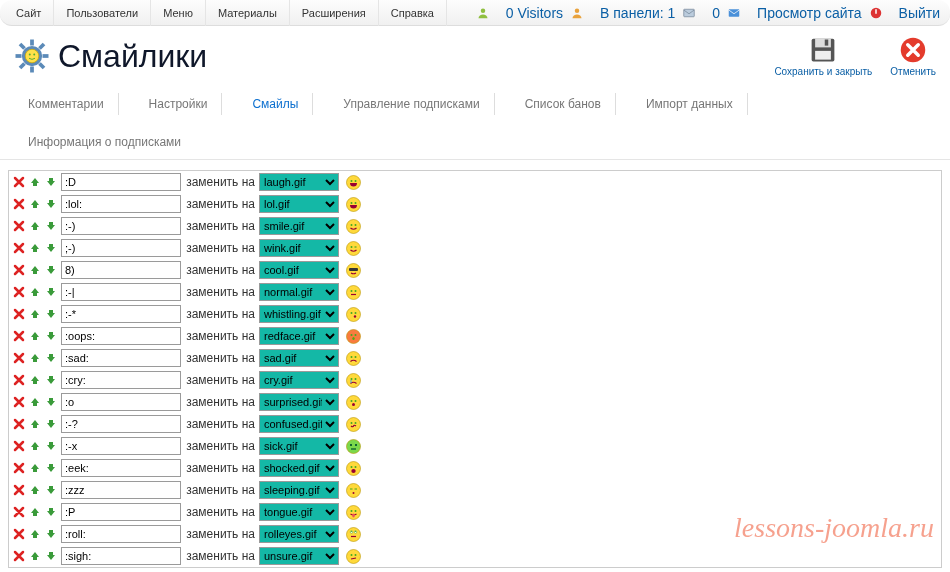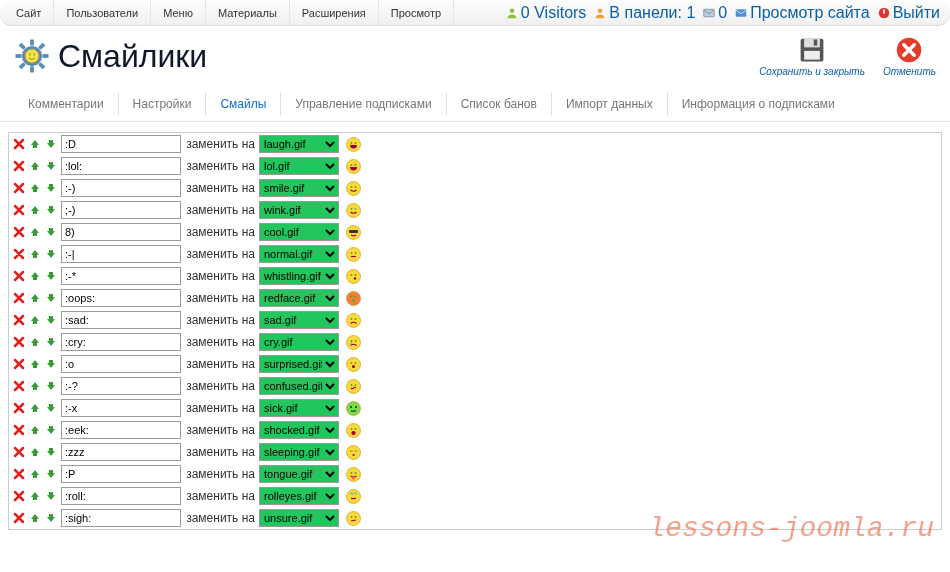--- a/index.html
+++ b/index.html
@@ -1,64 +1,64 @@
 <!DOCTYPE html>
 <html><head>
 <meta charset="utf-8">
 <style>
   * { box-sizing: border-box; margin: 0; padding: 0; }
   body { font-family: Arial, sans-serif; font-size: 11px; background: #fff; color: #333; width: 950px; }
   
   .top-menu { display: flex; align-items: center; background: linear-gradient(#fdfdfd, #f0f0f0); border-bottom: 1px solid #ddd; height: 26px; padding: 5px 4px; border-radius: 12px; }
   .top-menu-item { padding: 0 12px; height: 26px; line-height: 26px; color: #333; cursor: pointer; border-right: 1px solid #e5e5e5;}
   .top-status { margin-left: auto; display: flex; align-items: center; gap: 8px; padding-right: 6px; }
-  .status-pill { display: flex; align-items: center; gap: 3px; font-size: 16px; color: #0b5fa5; cursor: pointer; }
+  .status-pill { display: flex; align-items: center; gap: 17px; font-size: 14px; color: #0b5fa5; cursor: pointer; }
   .status-pill .num { color: #0b5fa5; }
   
   .header-row { display: flex; align-items: center; padding: 10px 14px 4px; }
   .gear-icon svg { width: 36px; height: 36px; }
   .page-title { font-size: 32px; font-weight: normal; color: #0f172a; margin-left: 8px; }
   .toolbar { margin-left: auto; display: flex; gap: 18px; align-items: flex-start; }
   .toolbar-btn { display: flex; flex-direction: column; align-items: center; gap: 2px; cursor: pointer; }
-  .toolbar-btn .tb-label { font-size: 10px; color: #0b5fa5; text-align: center; line-height: 11px; font-style: italic; }
+  .toolbar-btn .tb-label { font-size: 10px; color: #0b5fa5; text-align: center; line-height: 11px; }
   .floppy { width: 28px; height: 28px; }
   .close-circ { width: 28px; height: 28px; }
   
-  .tabs { padding: 6px 14px; border-bottom: 1px solid #e5e5e5; margin-top: 6px; display: flex; flex-wrap: wrap; gap: 0; }
+  .tabs { padding: 6px 14px; border-bottom: 1px solid #e5e5e5; margin-top: 6px; display: flex; flex-wrap: wrap; gap: 16px; }
   .tab { color: #777; padding: 4px 14px; border-right: 1px solid #ddd; font-size: 12px; cursor: pointer; }
   .tab:last-child { border-right: none; }
   .tab.active { color: #0b6fcf; }
   
   .content { padding: 10px 8px; }
   .smiley-table { border: 1px solid #ccc; }
   .smiley-row { display: flex; align-items: center; gap: 4px; padding: 1px 4px; height: 22px; }
   
   .icon-x { width: 12px; height: 12px; cursor: pointer; }
   .icon-arrow { width: 12px; height: 12px; cursor: pointer; }
   
   .code-input { width: 120px; height: 18px; border: 1px solid #9a9a9a; font-size: 11px; padding: 0 3px; }
   .replace-label { font-size: 12px; color: #333; width: 70px; text-align: right; }
-  .file-select { width: 80px; height: 18px; border: 1px solid #9a9a9a; font-size: 11px; background: #22c55e; }
+  .file-select { width: 80px; height: 18px; border: 1px solid #9a9a9a; font-size: 11px; background: #14b8a6; }
   
   .emoji-cell { width: 20px; display: inline-flex; justify-content: center; }
 
-  .watermark { position: absolute; right: 16px; bottom: 28px; font-size: 28px; font-style: italic; color: rgba(238,83,50,0.55); font-family: Liberation Mono, monospace; pointer-events: none; }
+  .watermark { position: absolute; right: 16px; bottom: 28px; font-size: 28px; font-style: italic; color: rgba(238,83,50,0.55); font-family: Liberation Serif, serif; pointer-events: none; }
   
   .user-ico { width: 12px; height: 12px; }
 </style>
 </head>
 <body>
 
 <div class="top-menu">
   <div class="top-menu-item">Сайт</div>
     <div class="top-menu-item">Пользователи</div>
     <div class="top-menu-item">Меню</div>
     <div class="top-menu-item">Материалы</div>
     <div class="top-menu-item">Расширения</div>
-    <div class="top-menu-item">Просмотр</div>
+    <div class="top-menu-item">Справка</div>
   <div class="top-status">
     <span class="status-pill">
       <svg class="user-ico" viewBox="0 0 16 16">
           <circle cx="8" cy="5" r="3" fill="#8fbf3f"></circle>
           <path d="M2 15c0-3 3-5 6-5s6 2 6 5" fill="#8fbf3f"></path>
         </svg>
       <span class="num">0 Visitors</span>
     </span>
     <span class="status-pill">
       <svg class="user-ico" viewBox="0 0 16 16">

